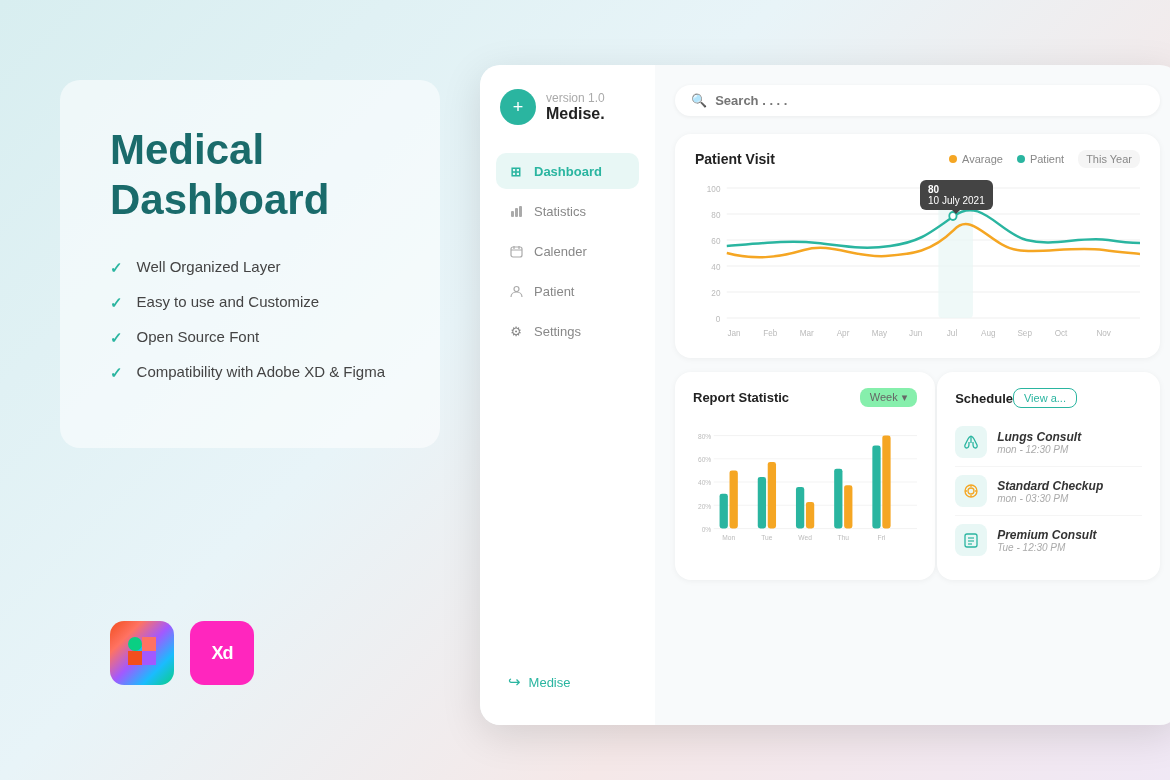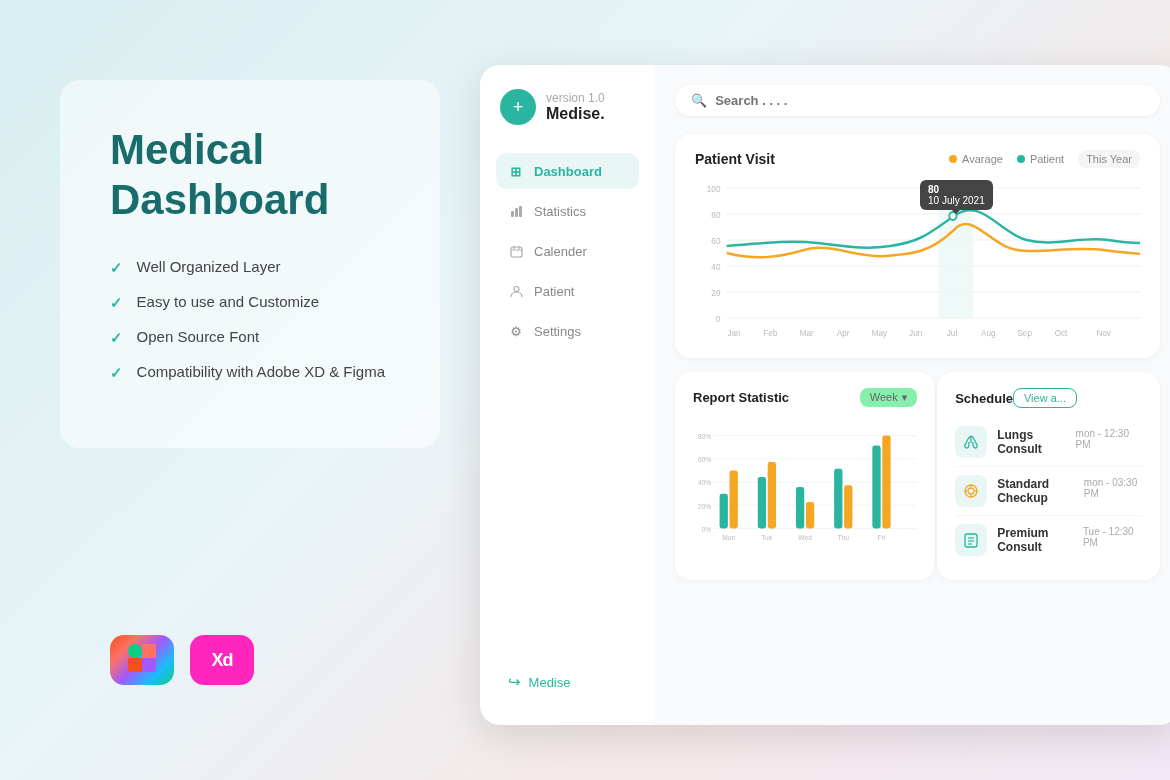--- a/index.html
+++ b/index.html
@@ -48,21 +48,21 @@
     
     .logos-row {
       position: absolute;
       left: 110px;
       bottom: 95px;
       display: flex;
       gap: 16px;
     }
     .logo-badge {
       width: 64px;
-      height: 50px;
+      height: 64px;
       border-radius: 14px;
       display: flex;
       align-items: center;
       justify-content: center;
       font-size: 22px;
       font-weight: bold;
       color: white;
     }
     .logo-figma { background: linear-gradient(135deg, #f24e1e, #ff7262, #a259ff, #1abcfe, #0acf83); }
     .logo-xd { background: #ff26be; }
@@ -305,21 +305,21 @@
       background: #e8f7f5;
       border-radius: 8px;
       display: flex;
       align-items: center;
       justify-content: center;
       margin-right: 10px;
       flex-shrink: 0;
       font-size: 14px;
       color: #2ab5a0;
     }
-    .schedule-info { display: flex; flex-direction: row; }
+    .schedule-info { display: flex; flex-direction: column; font-style: italic; }
     .schedule-name { font-size: 12px; font-weight: 600; color: #333; }
     .schedule-time { font-size: 10px; color: #aaa; }
   </style>
 </head>
 <body>
 
 <div class="left-panel">
   <h1>
     <span>Medical</span><br>
     <span>Dashboard</span>

